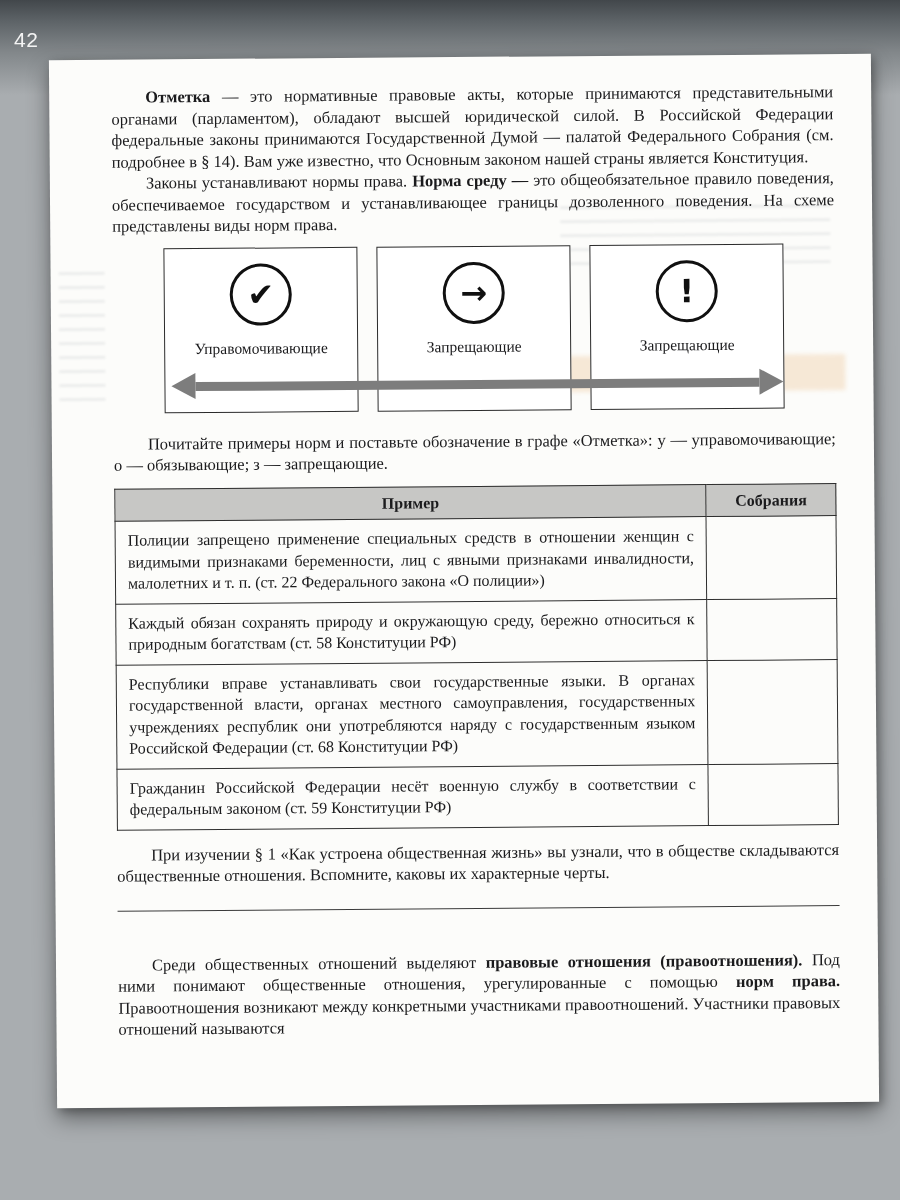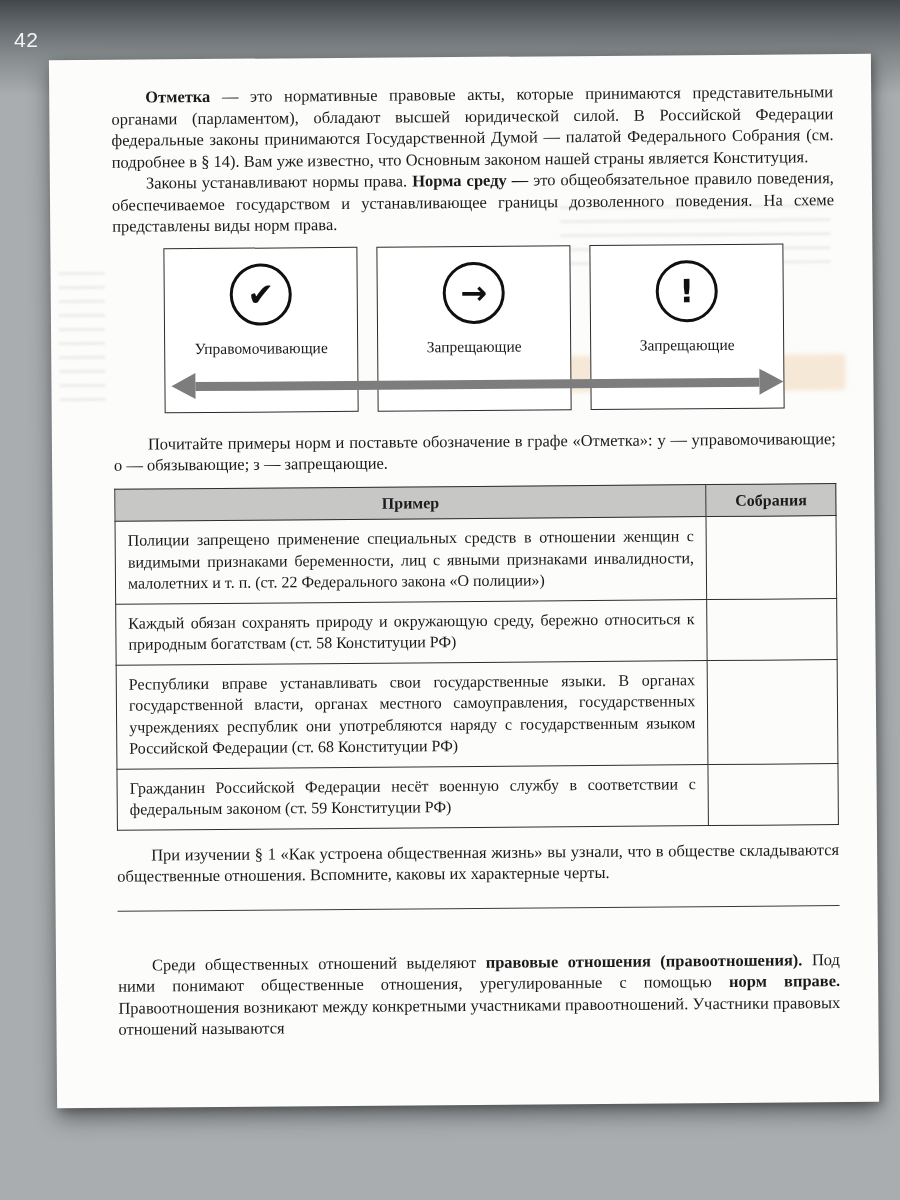--- a/index.html
+++ b/index.html
@@ -156,16 +156,16 @@
           <td>Гражданин Российской Федерации несёт военную службу в соответствии с федеральным законом (ст. 59 Конституции РФ)</td>
           <td class="mark"></td>
         </tr>
       </tbody>
     </table>
 
     <p class="p4">При изучении § 1 «Как устроена общественная жизнь» вы узнали, что в обществе складываются общественные отношения. Вспомните, каковы их характерные черты.</p>
 
     <div class="answer-line"></div>
 
-    <p class="p5"><span>Среди общественных отношений выделяют </span><span class="b">правовые отношения (правоотношения).</span><span> Под ними понимают общественные отношения, урегулированные с помощью </span><span class="b">норм вправе.</span><span> Правоотношения возникают между конкретными участниками правоотношений. Участники правовых отношений называются</span></p>
+    <p class="p5"><span>Среди общественных отношений выделяют </span><span class="b">правовые отношения (правоотношения).</span><span> Под ними понимают общественные отношения, урегулированные с помощью </span><span class="b">норм права.</span><span> Правоотношения возникают между конкретными участниками правоотношений. Участники правовых отношений называются</span></p>
 
   </div>
 </div>
 
 </body></html>

